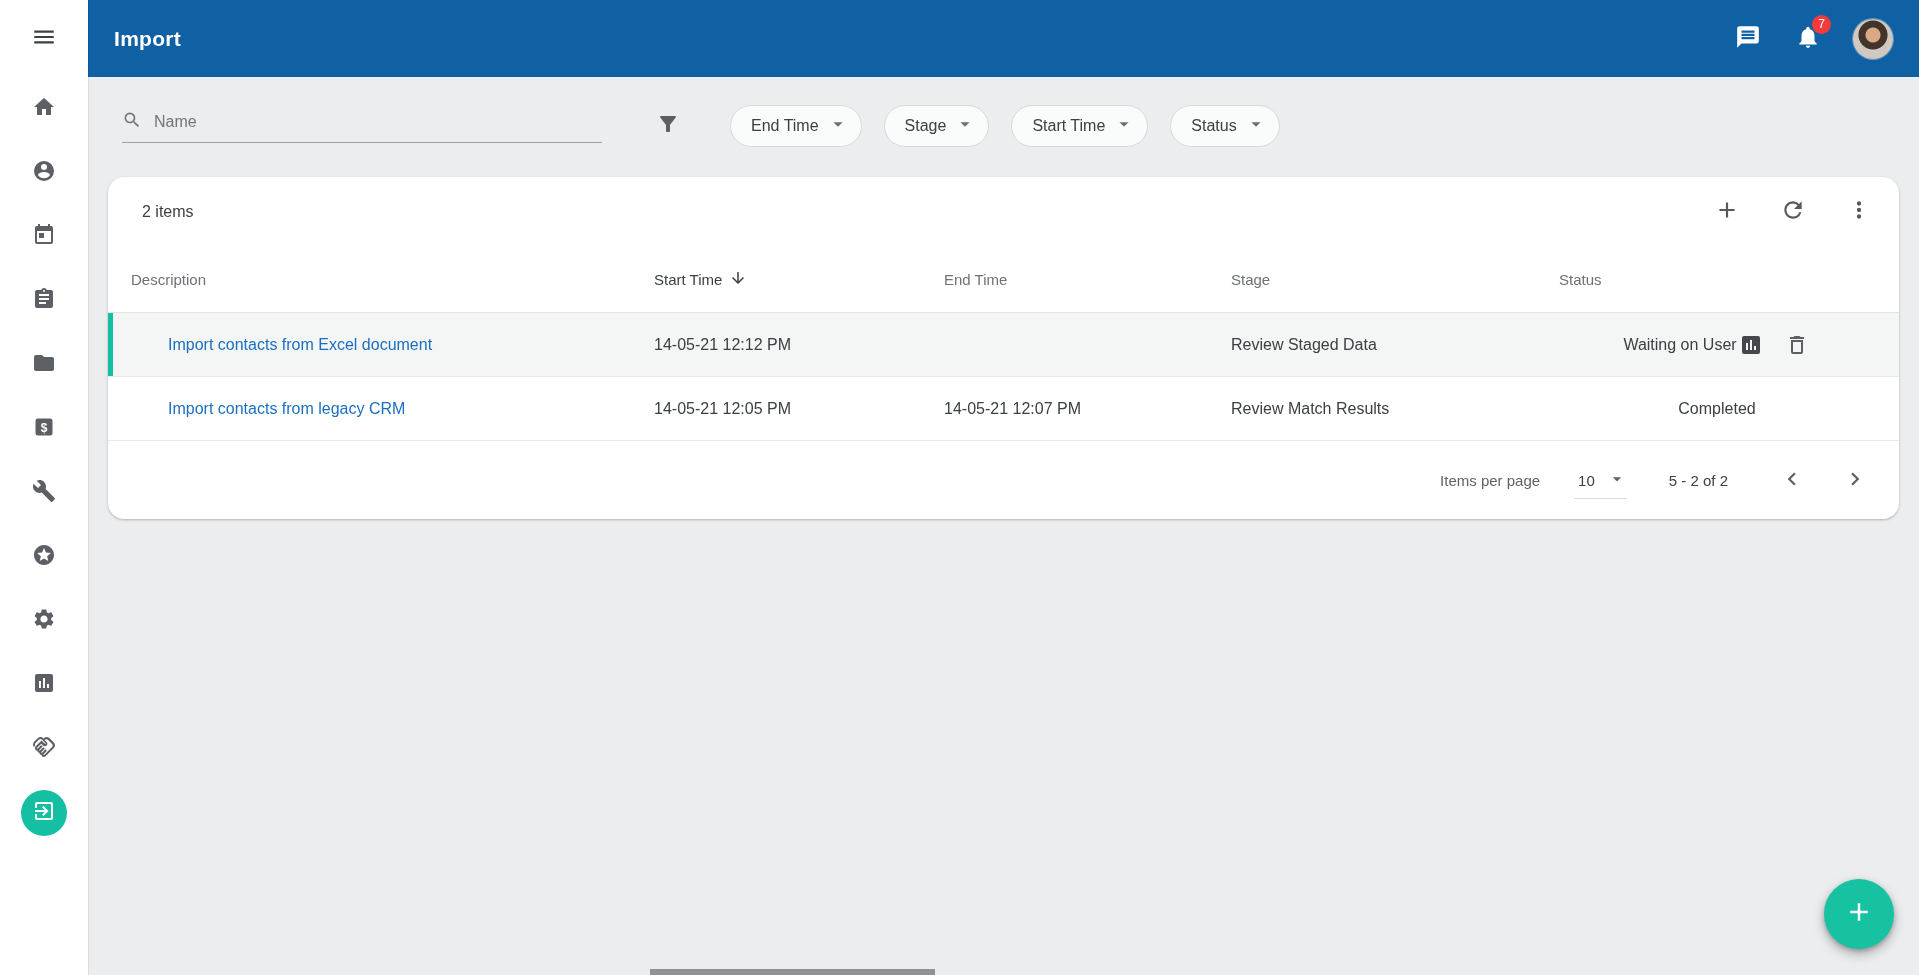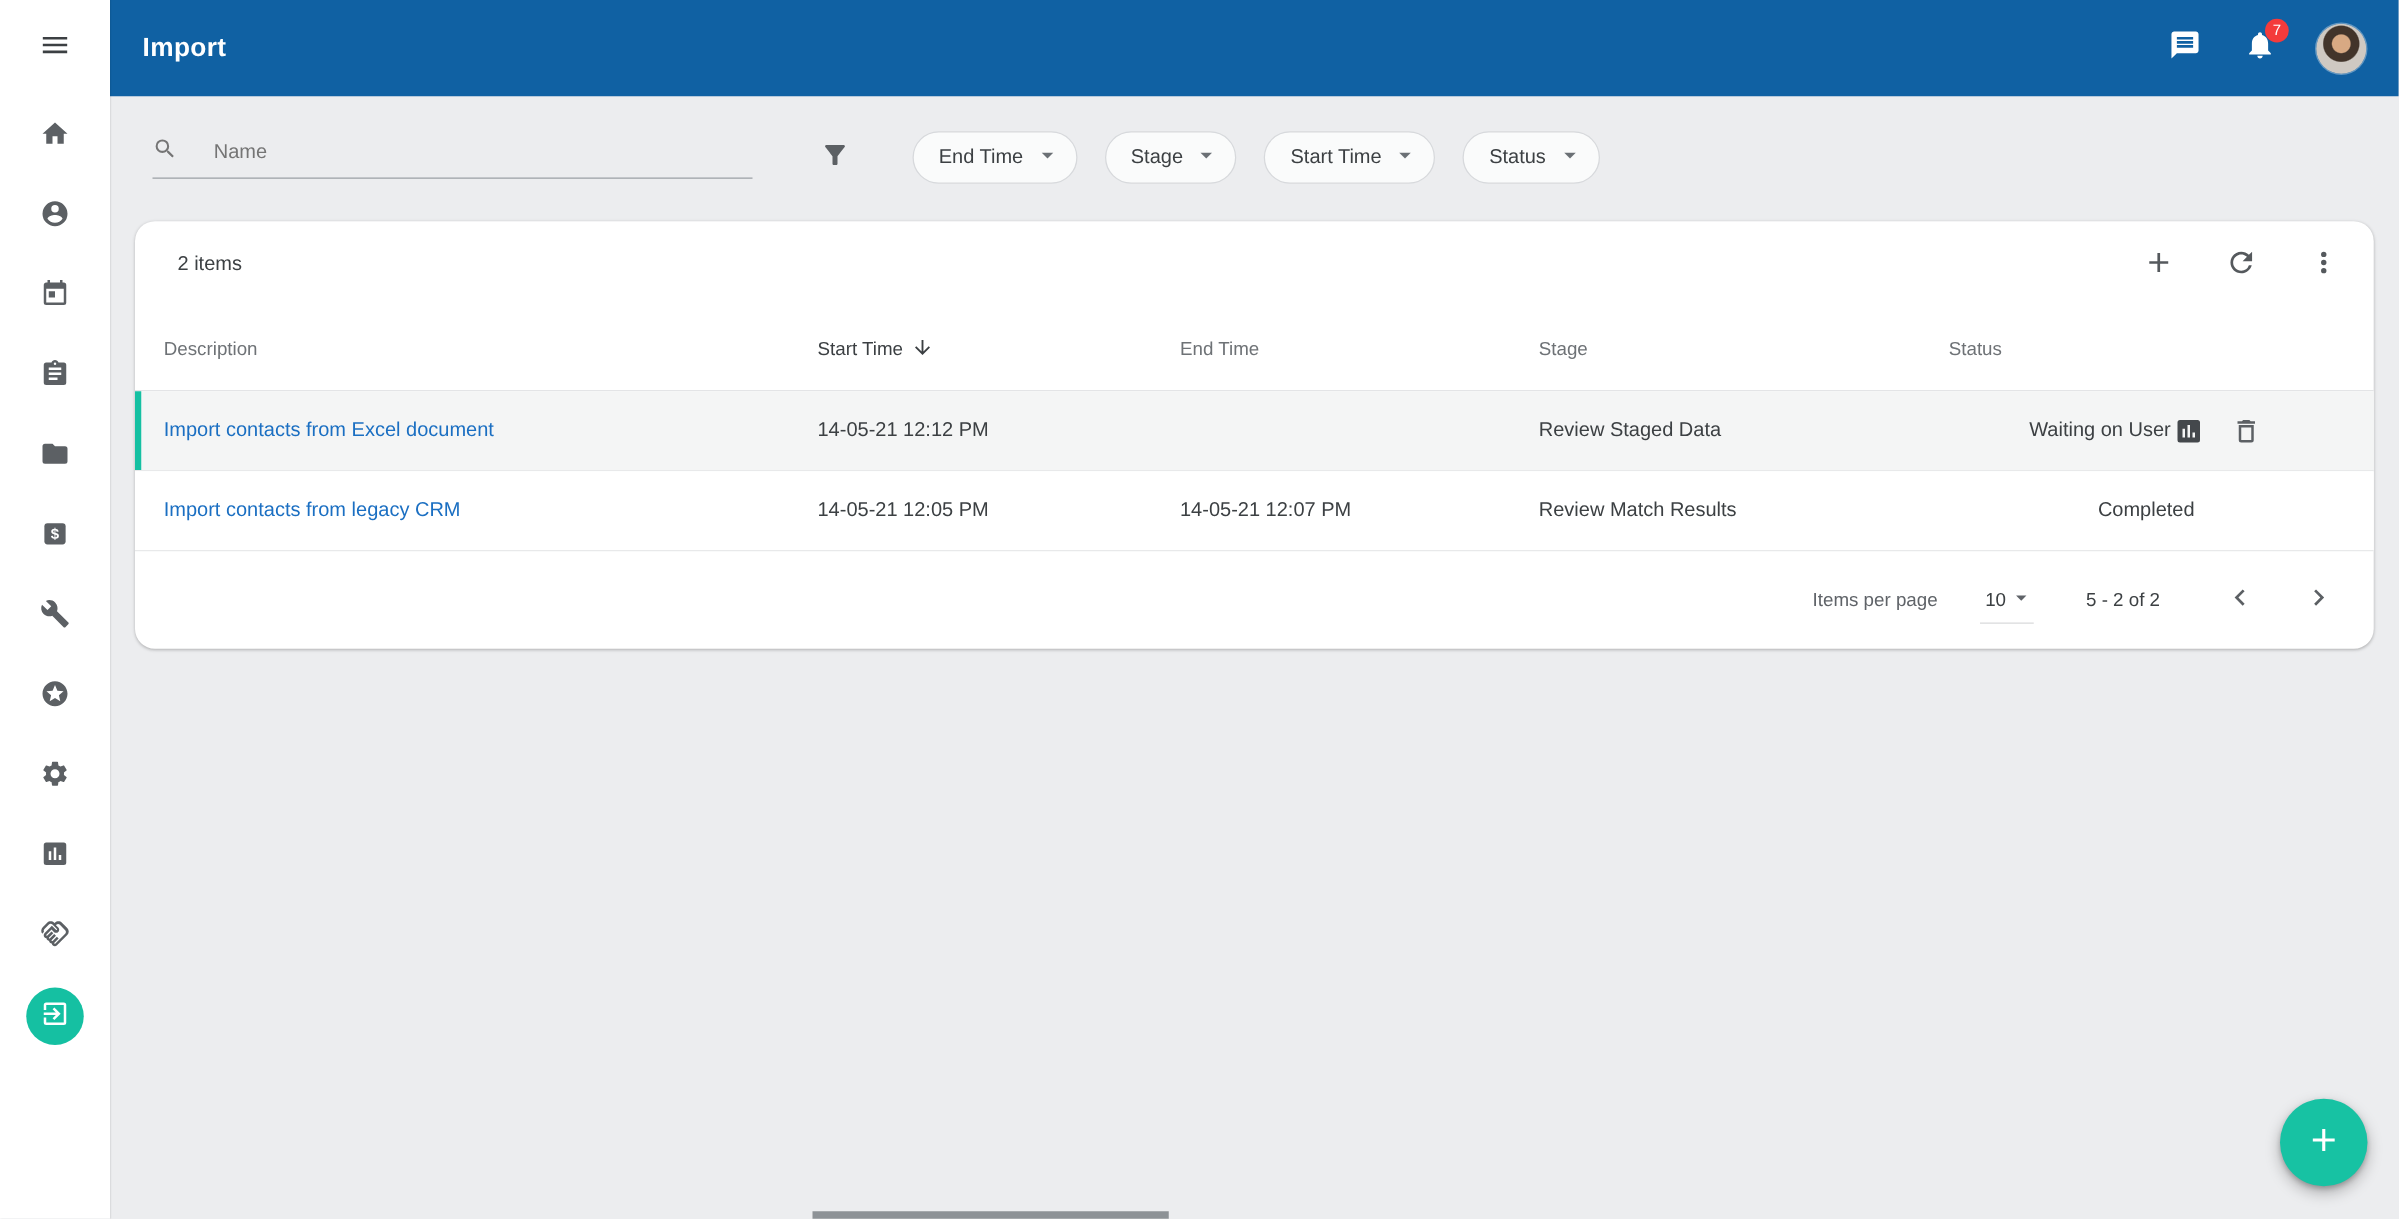--- a/index.html
+++ b/index.html
@@ -39,21 +39,21 @@
   }
   .avatar {
     width:40px; height:40px; border-radius:50%; cursor:pointer;
     background:
       radial-gradient(circle at 50% 40%, #d8a983 0, #d8a983 7px, #42342a 8px, #42342a 14px, #cfc9c2 15px);
     box-shadow:0 0 0 1px rgba(255,255,255,.35);
   }
 
   
   .filter-bar { display:flex; align-items:center; padding:28px 26px 0 34px; }
-  .search-box { display:flex; align-items:center; width:480px; border-bottom:1px solid #9aa0a5; padding-bottom:8px; gap:27px; }
+  .search-box { display:flex; align-items:center; width:480px; border-bottom:1px solid #9aa0a5; padding-bottom:8px; gap:10px; }
   .search-box svg { width:20px; height:20px; fill:#757575; flex:none; }
   .search-box input {
     border:none; outline:none; background:transparent; flex:1;
     font-family:"Liberation Sans", sans-serif; font-size:16px; color:#3c4043;
   }
   .search-box input::placeholder { color:#757575; opacity:1; }
   .funnel-btn { margin-left:54px; cursor:pointer; display:flex; }
   .funnel-btn svg { width:24px; height:24px; fill:#5c6064; }
   .pills { display:flex; gap:22px; margin-left:50px; }
   .pill {
@@ -77,30 +77,30 @@
   .thead, .trow {
     display:grid; grid-template-columns:523px 290px 287px 328px 1fr;
     align-items:center; padding:0 24px 0 23px;
   }
   .thead { height:66px; border-bottom:1px solid #e3e4e6; color:#6e7276; font-size:15px; }
   .th { cursor:pointer; }
   .th-sorted { color:#3b3f42; display:flex; align-items:center; gap:7px; }
   .th-sorted svg { width:18px; height:18px; fill:#3b3f42; }
   .trow { height:64px; border-bottom:1px solid #e8e9ea; font-size:16px; color:#3c4043; background:#fff; }
   .trow.active { background:#f4f5f5; box-shadow:inset 5px 0 0 #15C0A2; }
-  .cell-link { color:#1B6FC2; cursor:pointer; }
+  .cell-link { color:#1B6FC2; cursor:pointer;margin-left:37px; }
   .col-status { display:flex; align-items:center; justify-content:center; }
   .row-actions { display:flex; align-items:center; gap:18px; }
   .row-actions .act { width:28px; height:28px; display:flex; align-items:center; justify-content:center; cursor:pointer; }
   .row-actions svg { width:24px; height:24px; fill:#44484c; }
   .row-actions .act.trash svg { fill:#5c6064; }
 
   .pagination { height:78px; display:flex; align-items:center; justify-content:flex-end; padding-right:22px; font-size:15px; color:#5f6368; }
   .ipp-select {
-    display:flex; align-items:center; gap:2px; margin-left:34px; padding:7px 0 6px 4px;
+    display:flex; align-items:center; gap:12px; margin-left:34px; padding:7px 0 6px 4px;
     border-bottom:1px solid #d9dadc; color:#3c4043; cursor:pointer;
   }
   .ipp-select svg { width:20px; height:20px; fill:#5f6368; }
   .range { margin:0 42px; color:#3c4043; }
   .page-btn { width:44px; height:44px; border-radius:50%; display:flex; align-items:center; justify-content:center; cursor:pointer; }
   .page-btn svg { width:26px; height:26px; fill:#5c6064; }
   .page-btn + .page-btn { margin-left:19px; }
 
   
   .fab {

